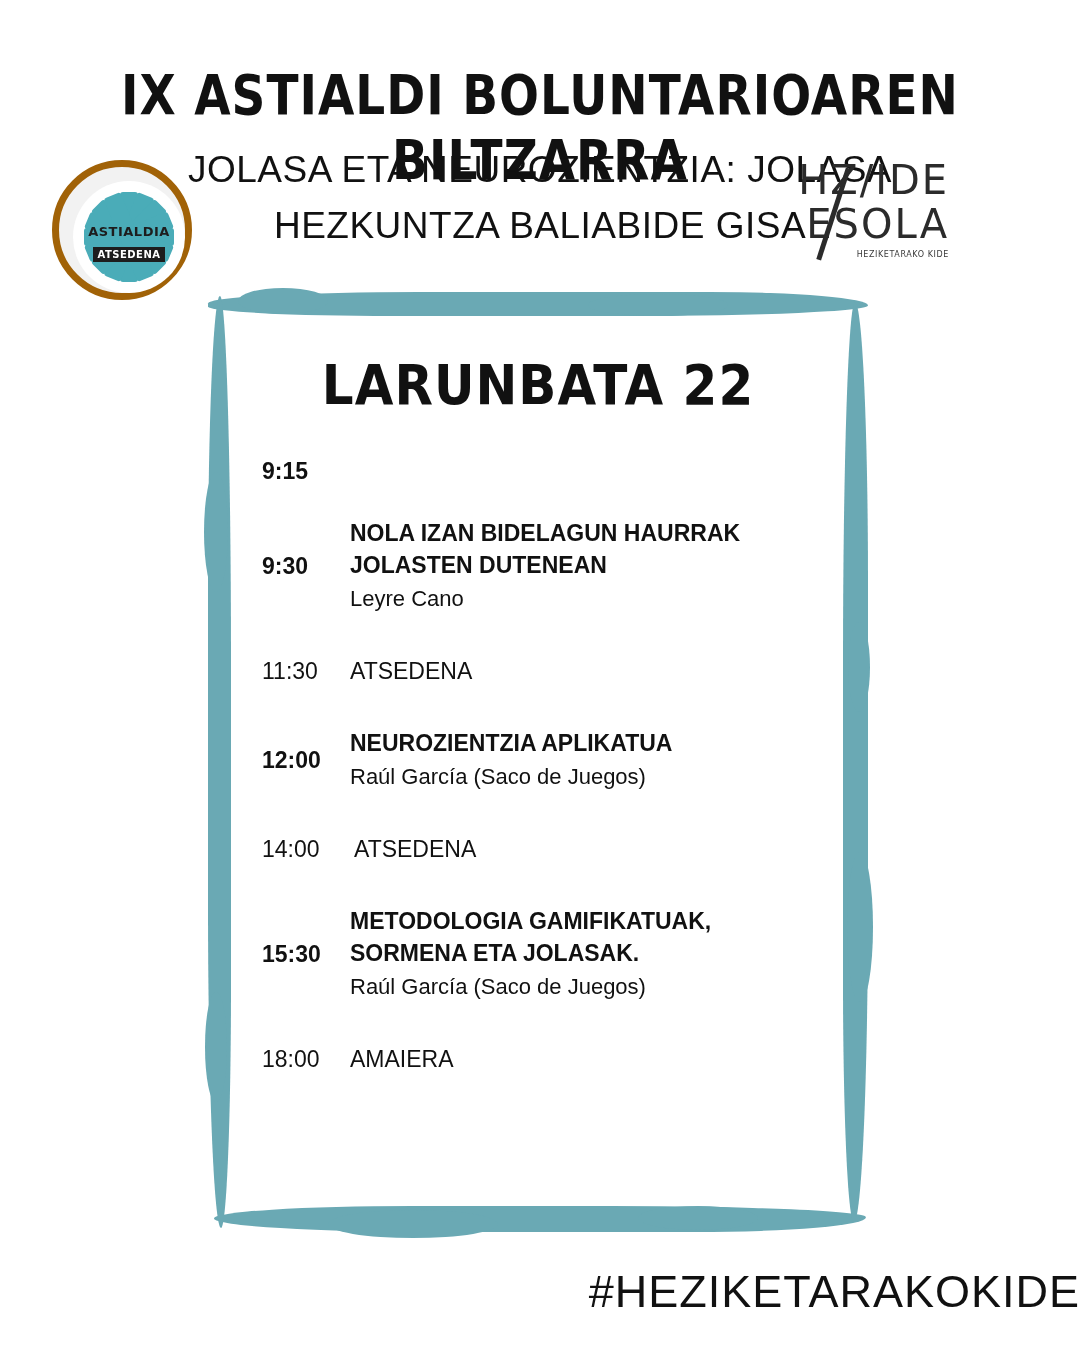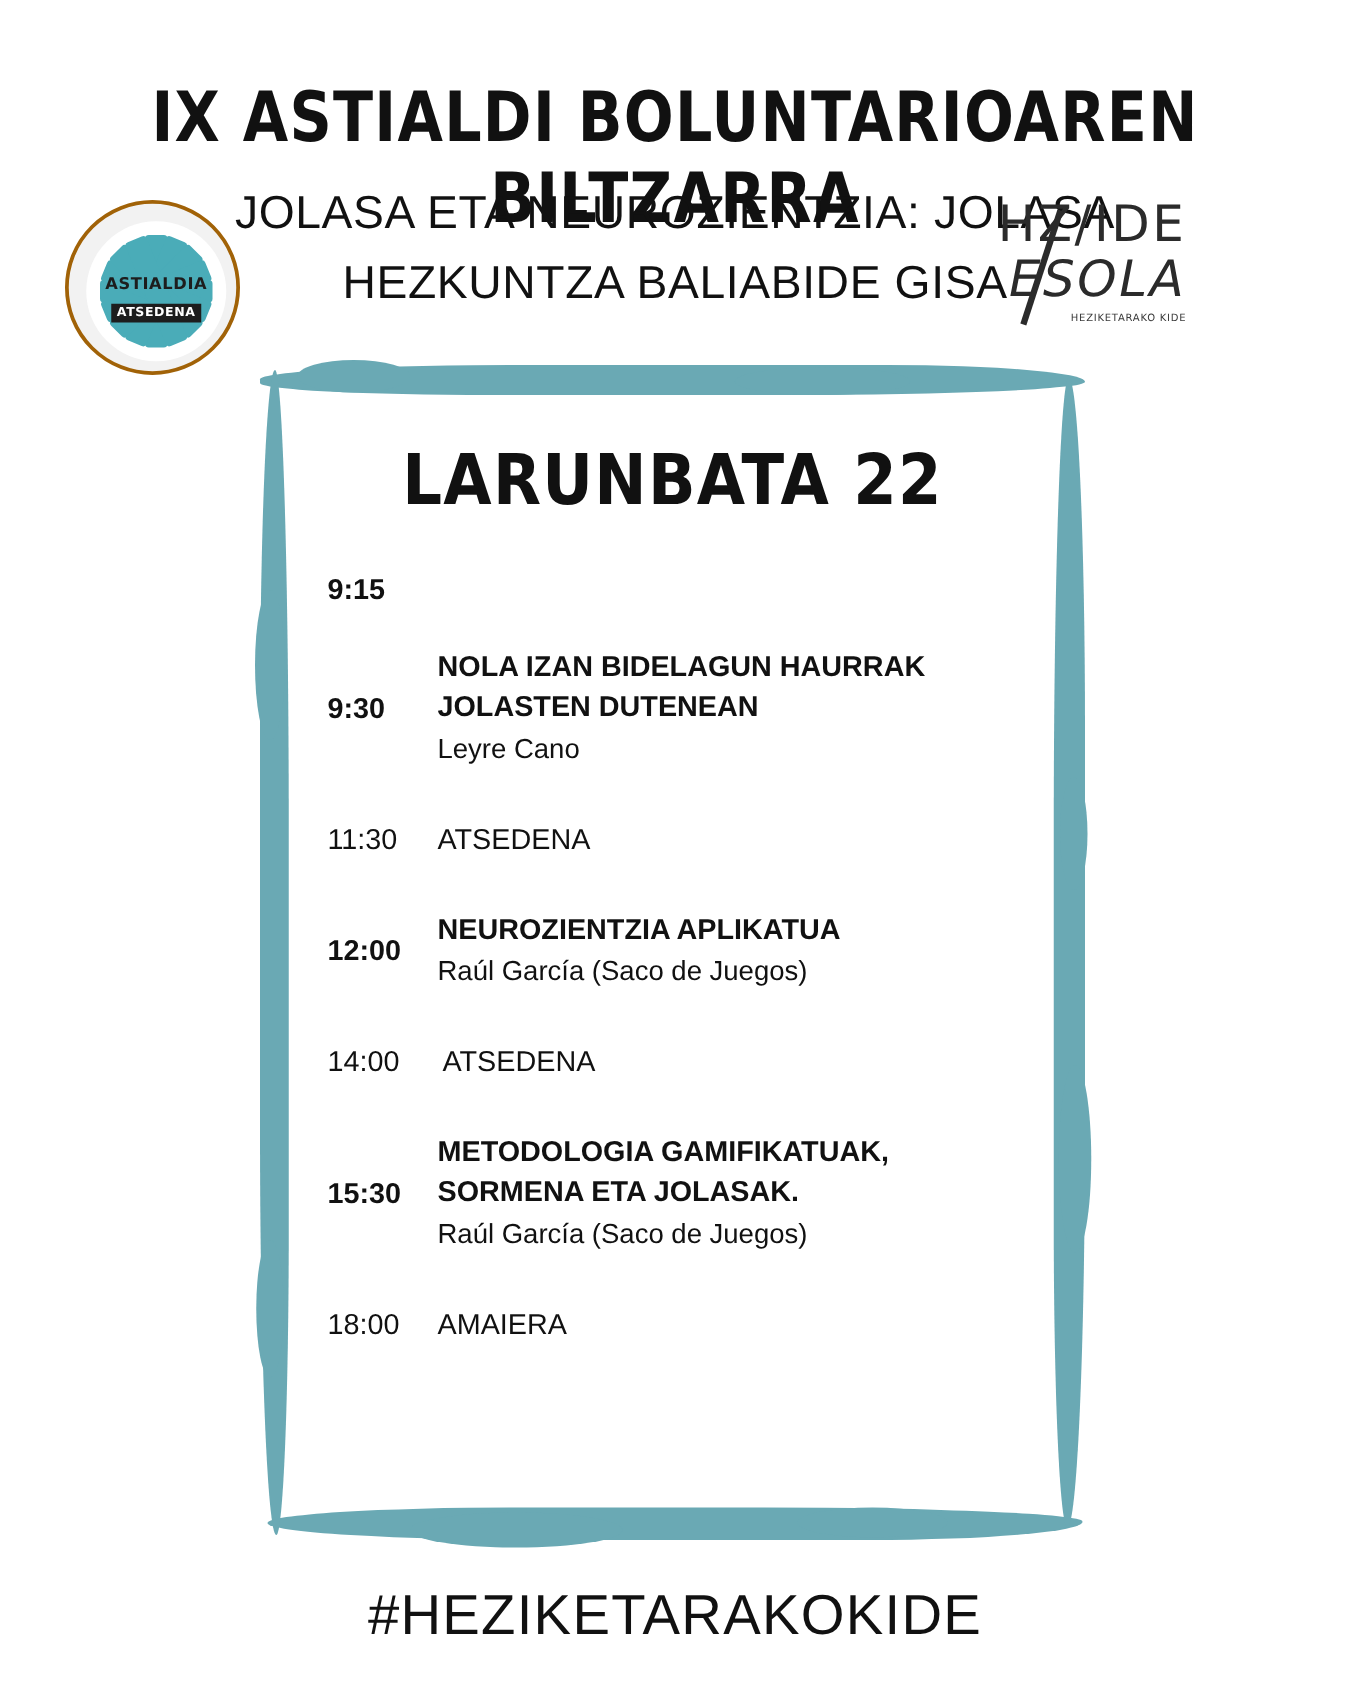--- a/index.html
+++ b/index.html
@@ -51,21 +51,21 @@
 
   
   .logo-left {
     position: absolute;
     top: 160px;
     left: 52px;
     width: 140px;
     height: 140px;
     border-radius: 50%;
     background: #f2f2f2;
-    border: 3px solid #a16207;
+    border: 7px solid #a16207;
   }
   .logo-left .inner-circle {
     position: absolute;
     top: 14px;
     left: 14px;
     width: 112px;
     height: 112px;
     border-radius: 50%;
     background: #ffffff;
     overflow: hidden;
@@ -121,21 +121,21 @@
   }
   .logo-right .lr-line1,
   .logo-right .lr-line2 {
     font-family: "DejaVu Sans", sans-serif;
     font-weight: normal;
     font-size: 40px;
     letter-spacing: 2px;
     color: #2b2b2b;
     line-height: 44px;
   }
-  .logo-right .lr-line2 { margin-left: 12px; font-style: italic; }
+  .logo-right .lr-line2 { margin-left: 12px; }
   .logo-right .lr-sub {
     margin-top: 4px;
     margin-left: 52px;
     font-family: "DejaVu Sans", sans-serif;
     font-size: 8px;
     letter-spacing: 0.6px;
     color: #3a3a3a;
   }
   .logo-right .slash {
     position: absolute;
@@ -238,21 +238,21 @@
   .row.gap-small { margin-bottom: 30px; }
   .row.gap-large { margin-bottom: 40px; }
   .row.indent .title { padding-left: 4px; }
 
   
   .hashtag {
     position: absolute;
     bottom: 32px;
     left: 0;
     width: 1080px;
-    text-align: center;
+    text-align: right;
     font-family: "Liberation Sans", sans-serif;
     font-size: 45px;
     letter-spacing: 1px;
     color: #111111;
     text-transform: uppercase;
   }
 </style>
 </head>
 <body>
 

